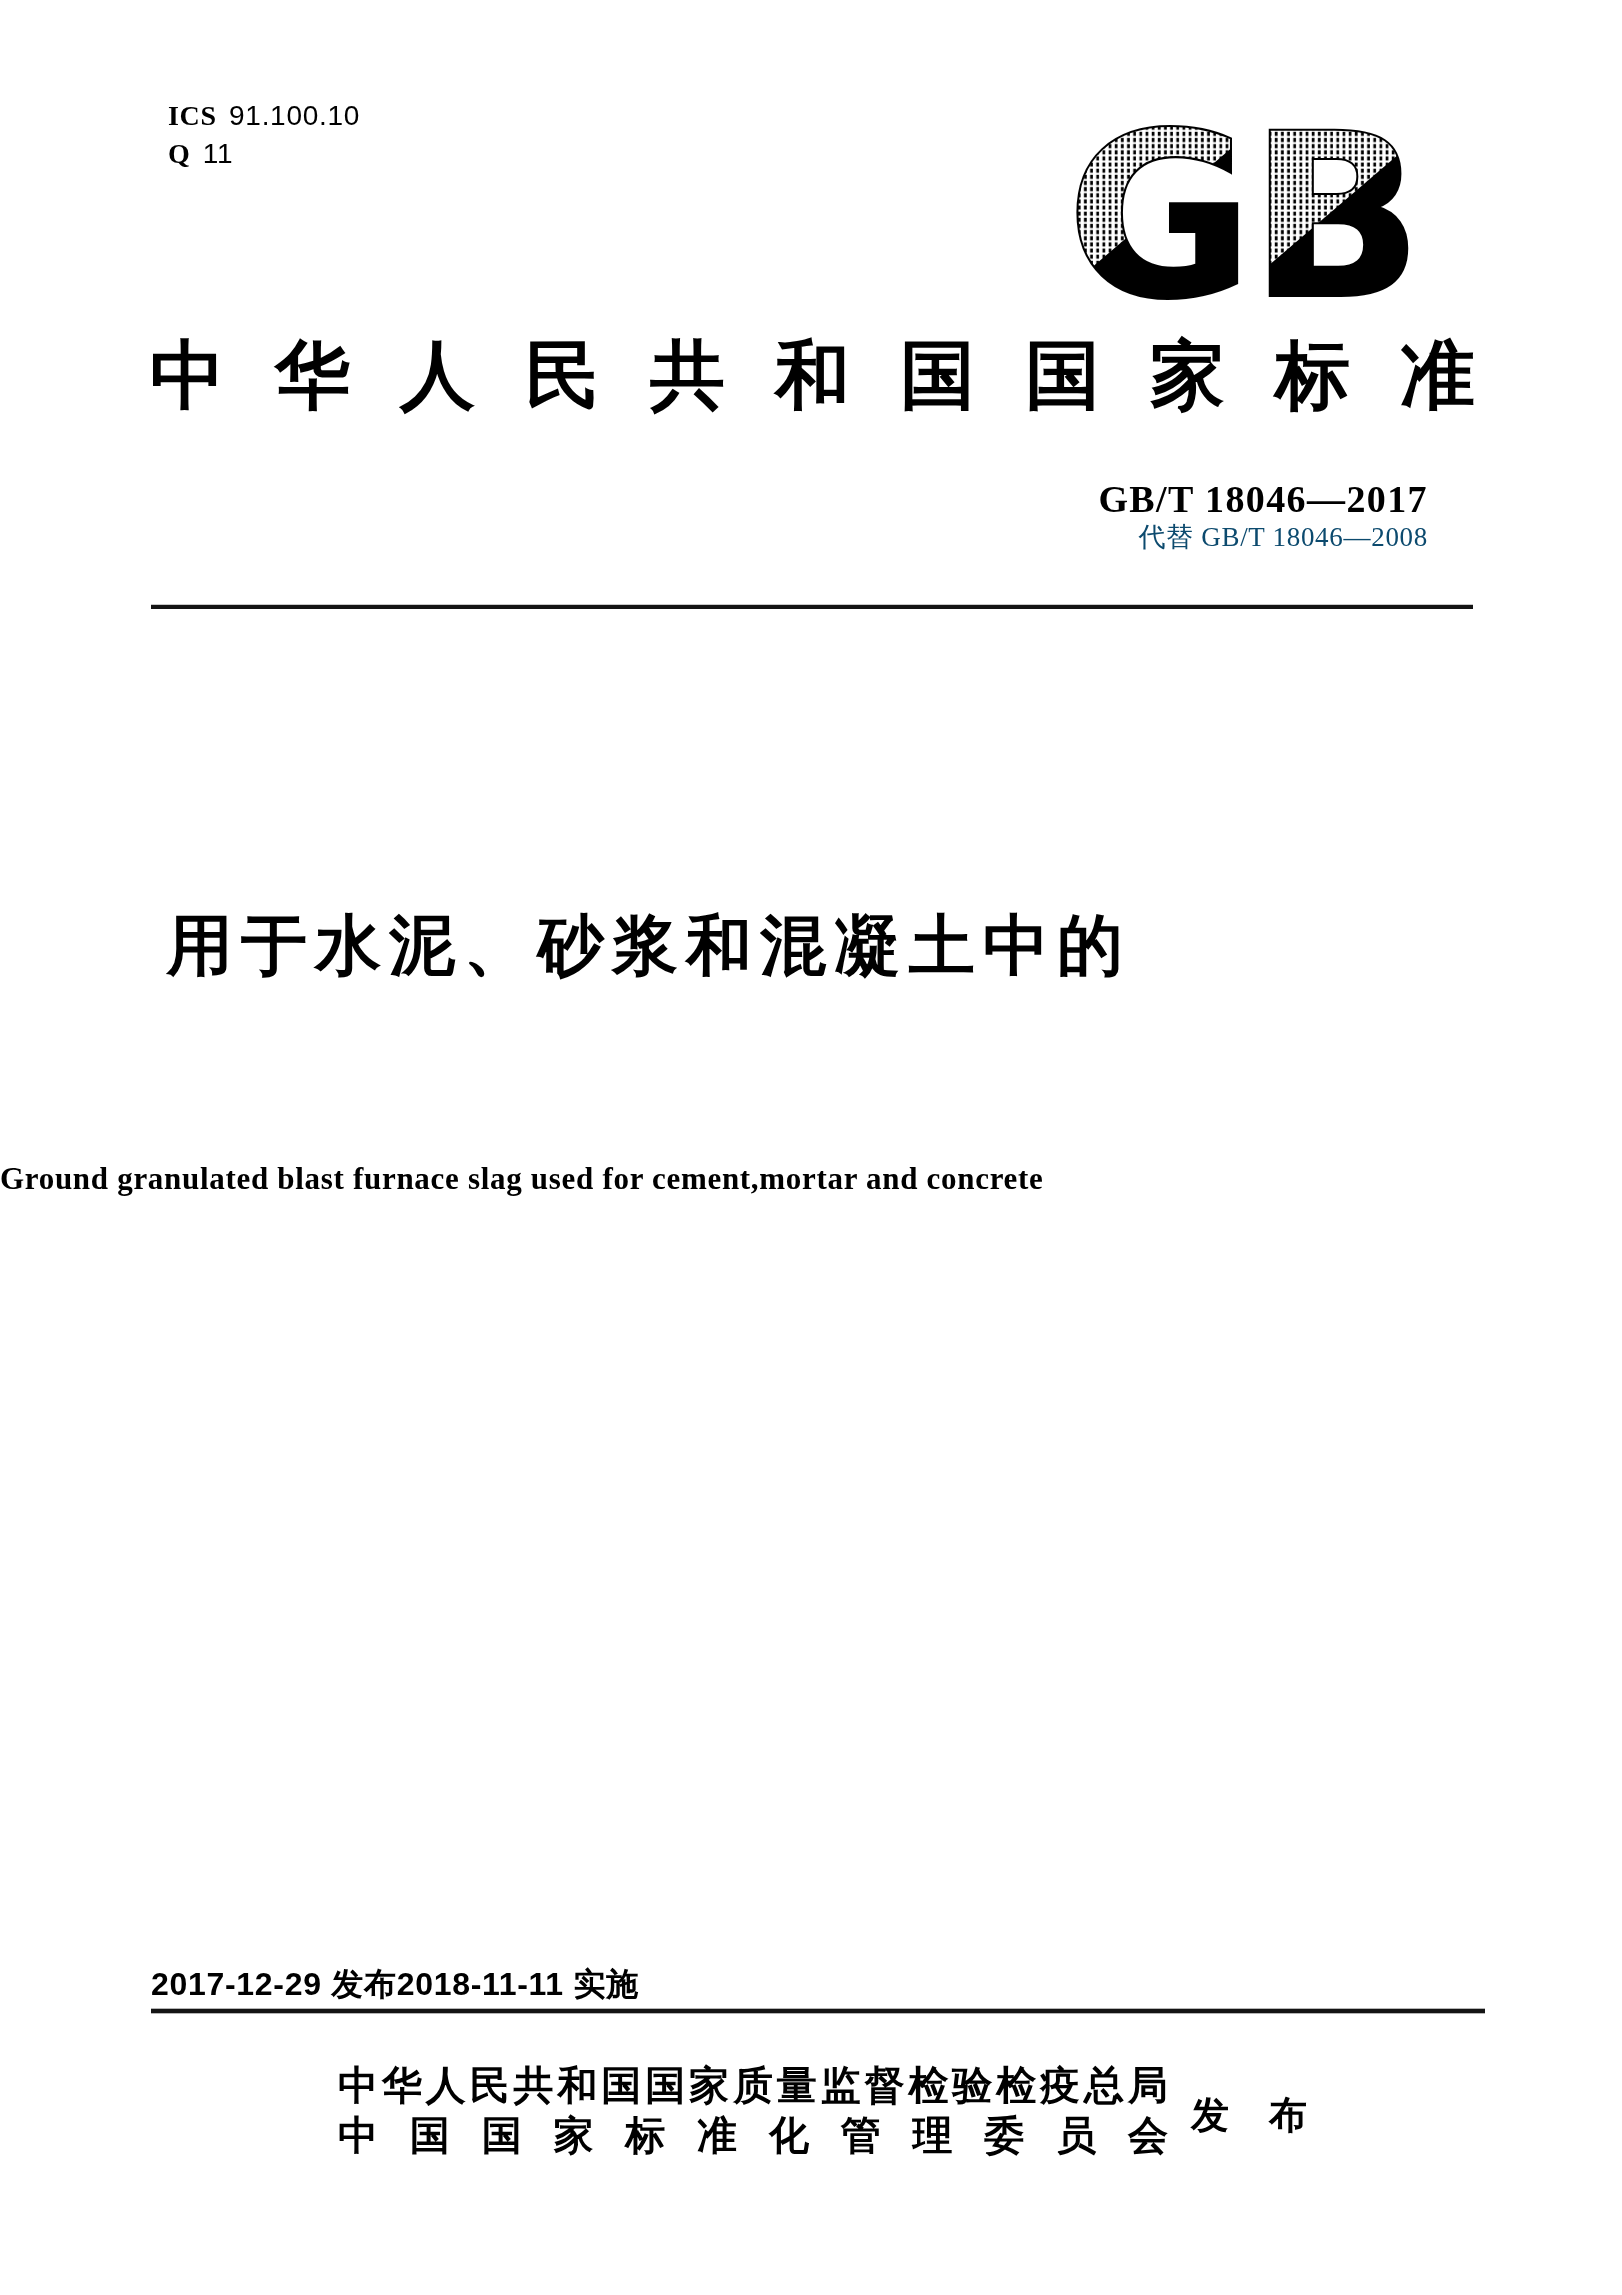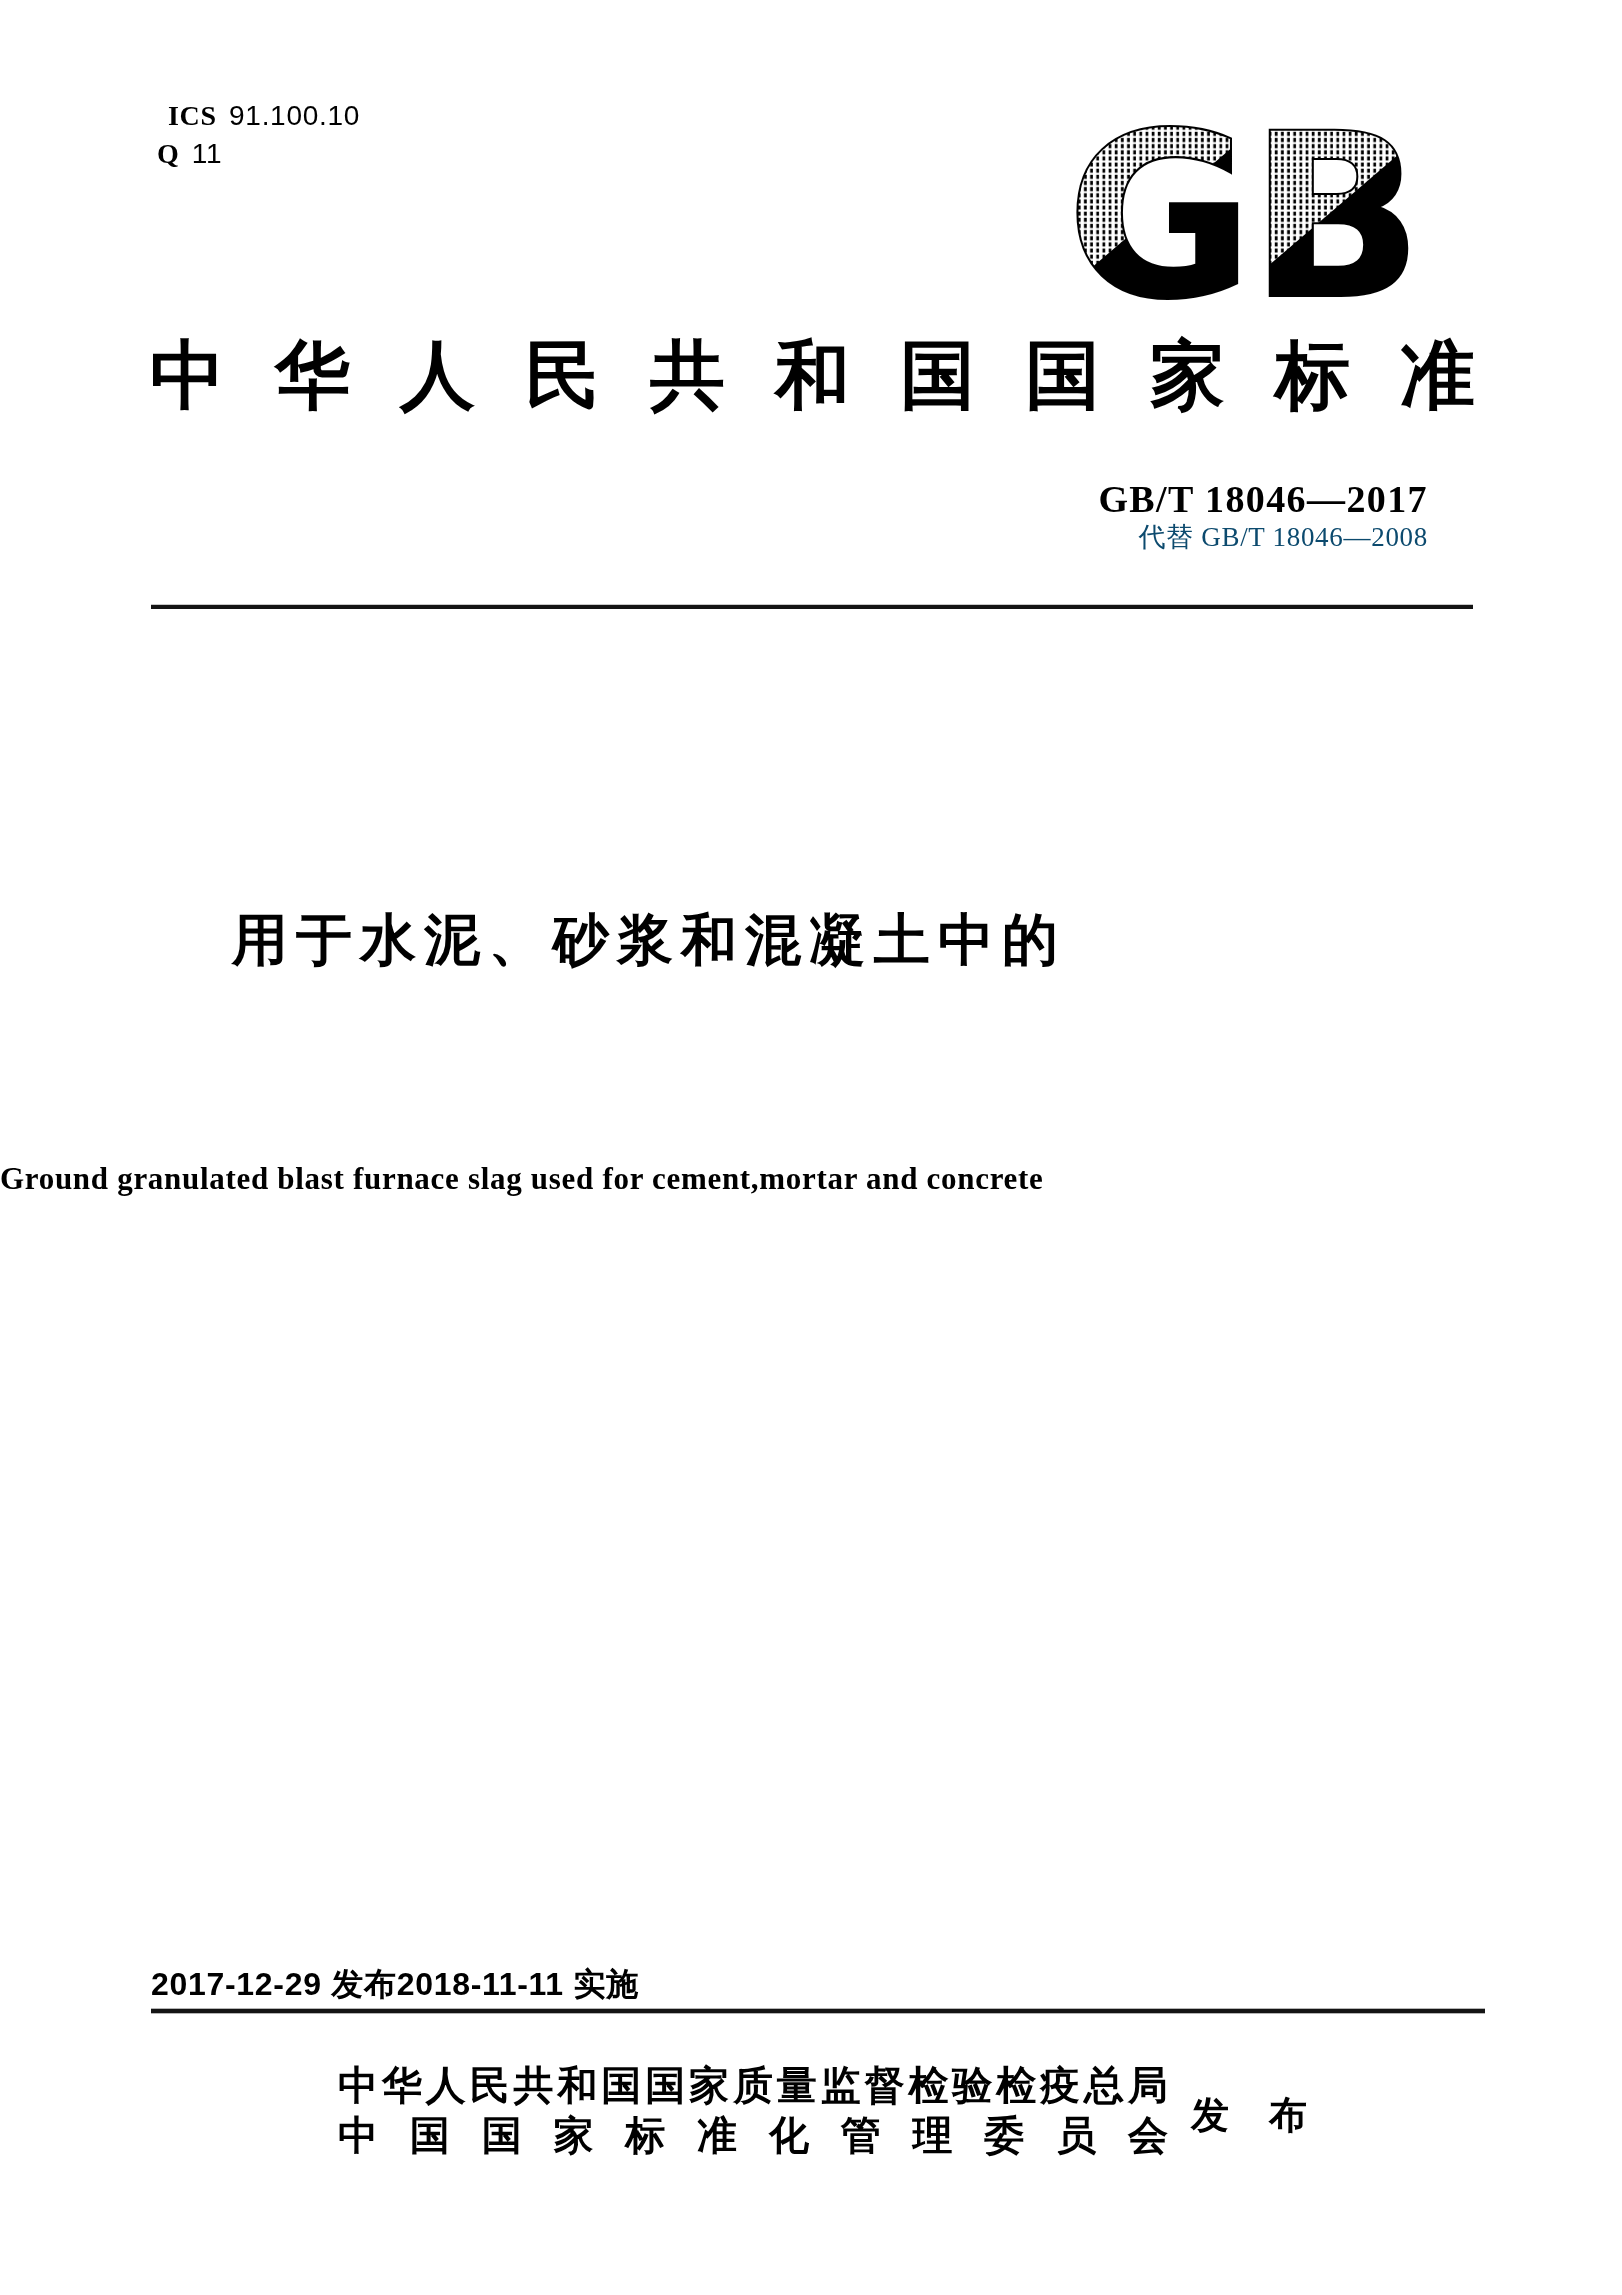--- a/index.html
+++ b/index.html
@@ -7,21 +7,21 @@
     position:relative;
     width:1622px;height:2295px;
     background:#ffffff;color:#000;
     font-family:"Liberation Sans","DejaVu Sans",sans-serif;
     overflow:hidden;
   }
   .abs{position:absolute;}
 
   
   .ics-line{left:151px;top:100px;font-size:28px;letter-spacing:0.7px;white-space:nowrap;}
-  .class-line{left:140px;top:138px;font-size:28px;letter-spacing:0.7px;white-space:nowrap;}
+  .class-line{left:151px;top:138px;font-size:28px;letter-spacing:0.7px;white-space:nowrap;}
   .code-label{font-family:"Liberation Serif","DejaVu Serif",serif;font-weight:bold;margin-left:17px;}
   .code-value{font-family:"Liberation Sans","DejaVu Sans",sans-serif;margin-left:12.3px;}
 
   
   .gb-logo{left:1071px;top:125px;width:342px;height:176px;}
 
   
   .natl-title{
     left:150px;top:338px;width:1325px;
     display:flex;justify-content:space-between;
@@ -42,21 +42,21 @@
 
   .rule-top{
     left:151px;top:604px;width:1322px;height:4.8px;
     background:linear-gradient(to bottom,#c8c8c8 0 1.4px,#141414 1.4px 100%);
   }
 
   
   .cn-title{
     left:0;top:0;width:1298px;text-align:center;
     font-family:"Liberation Sans","DejaVu Sans",sans-serif;
-    font-weight:bold;font-size:56px;letter-spacing:8.2px;line-height:1.0;white-space:nowrap;
+    font-weight:bold;font-size:66px;letter-spacing:8.2px;line-height:1.0;white-space:nowrap;
   }
   .cn-title.l1{top:912px;}
   .cn-title.l2{top:1013px;}
 
   .en-title{
     left:0;top:1161px;width:1430px;text-align:left;
     font-family:"Liberation Serif","DejaVu Serif",serif;
     font-weight:bold;font-size:31px;letter-spacing:0.7px;white-space:nowrap;
   }
 

